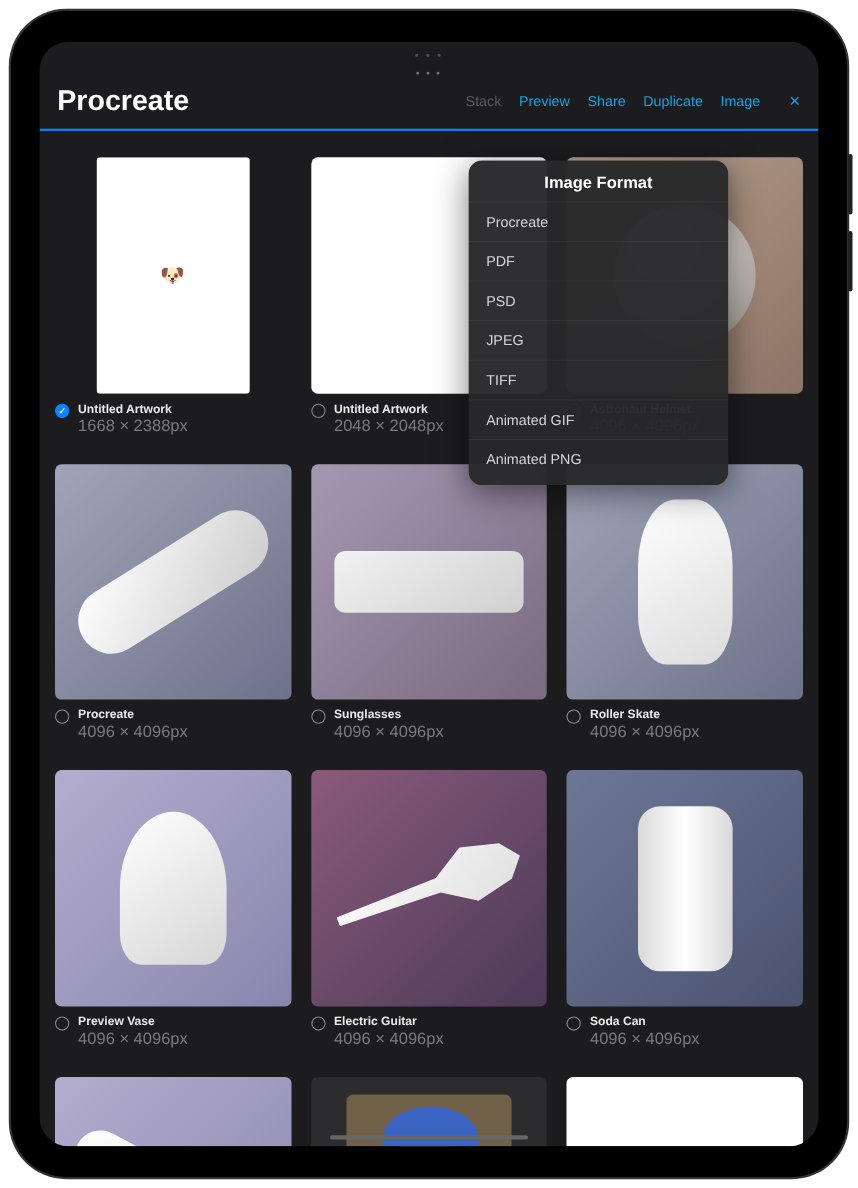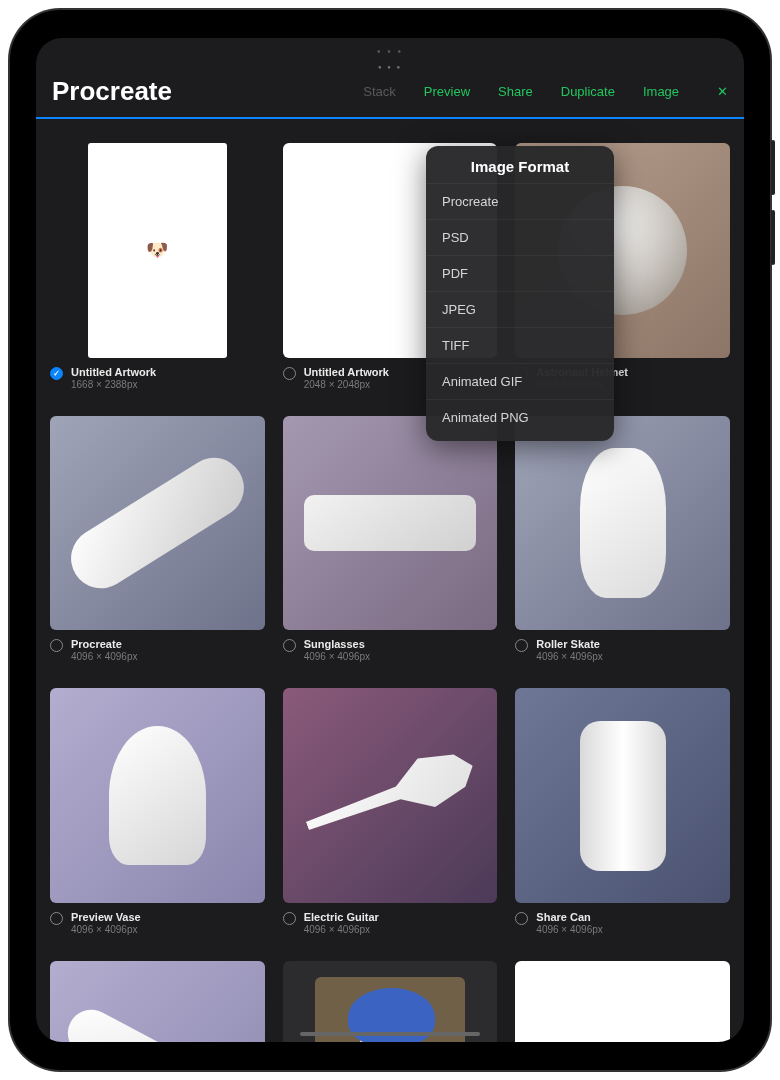--- a/index.html
+++ b/index.html
@@ -79,24 +79,24 @@
     border-bottom: 2px solid #0a84ff;
   }
   .header h1 {
     color: #fff;
     font-size: 26px;
     font-weight: 700;
   }
   .header-actions {
     display: flex;
     align-items: center;
-    gap: 28px;
+    gap: 16px;
   }
   .header-actions span {
-    color: #22c55e;
+    color: #0ea5e9;
     font-size: 13px;
     cursor: pointer;
   }
   .header-actions span.disabled { color: #5a5a5a; }
   .close-x {
     color: #d0d0d0;
     font-size: 20px;
     font-weight: 300;
     margin-left: 10px;
     cursor: pointer;
@@ -138,21 +138,21 @@
     justify-content: center;
   }
   .meta {
     display: flex;
     align-items: flex-start;
     gap: 8px;
     margin-top: 8px;
   }
   .meta-text { display: flex; flex-direction: column; }
   .title { color: #eaeaea; font-size: 11px; font-weight: 600; }
-  .dims  { color: #7a7a7a; font-size: 10px; margin-top: 1px; }
+  .dims  { color: #7a7a7a; font-size: 15px; margin-top: 1px; }
   .radio {
     width: 13px;
     height: 13px;
     border: 1.5px solid #888;
     border-radius: 50%;
     margin-top: 1px;
     flex-shrink: 0;
   }
   .radio.checked {
     background: #0a84ff;
@@ -165,21 +165,21 @@
     content: "✓";
     color: #fff;
     font-size: 8px;
     font-weight: 700;
   }
   
   .popover {
     position: absolute;
     top: 108px;
     left: 390px;
-    width: 188px;
+    width: 236px;
     background: rgba(40,40,42,0.97);
     border-radius: 12px;
     padding: 12px 0 6px 0;
     box-shadow: 0 6px 30px rgba(0,0,0,.5);
     z-index: 50;
   }
   .popover h3 {
     color: #fff;
     font-size: 15px;
     font-weight: 600;
@@ -369,21 +369,21 @@
           </div>
         </div>
 
         <div class="card">
           <div class="thumb bg-blue">
               <div class="obj can"></div>
             </div>
           <div class="meta">
             <div class="radio"></div>
             <div class="meta-text">
-              <span class="title">Share Can</span>
+              <span class="title">Soda Can</span>
               <span class="dims">4096 × 4096px</span>
             </div>
           </div>
         </div>
 
         <div class="card">
           <div class="thumb bg-lav">
               <div class="obj surf"></div>
             </div>
 
@@ -400,22 +400,22 @@
           <div class="thumb bg-white"></div>
 
         </div>
 
       </div>
     </div>
 
     <div class="popover">
       <h3>Image Format</h3>
       <div class="opt">Procreate</div>
+      <div class="opt">PDF</div>
       <div class="opt">PSD</div>
-      <div class="opt">PDF</div>
       <div class="opt">JPEG</div>
       <div class="opt">TIFF</div>
       <div class="opt">Animated GIF</div>
       <div class="opt">Animated PNG</div>
     </div>
 
     <div class="bottom-bar"></div>
   </div>
 </div>
 

